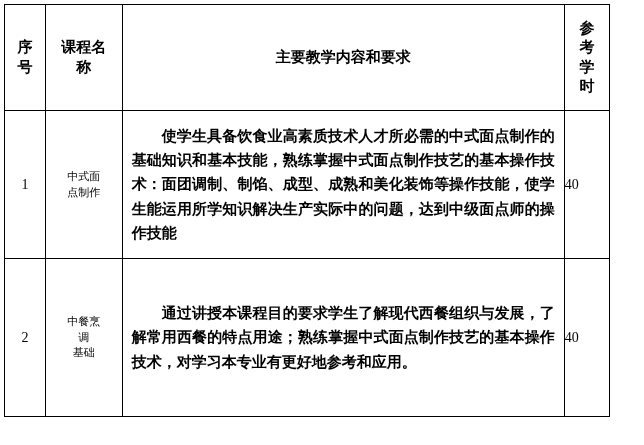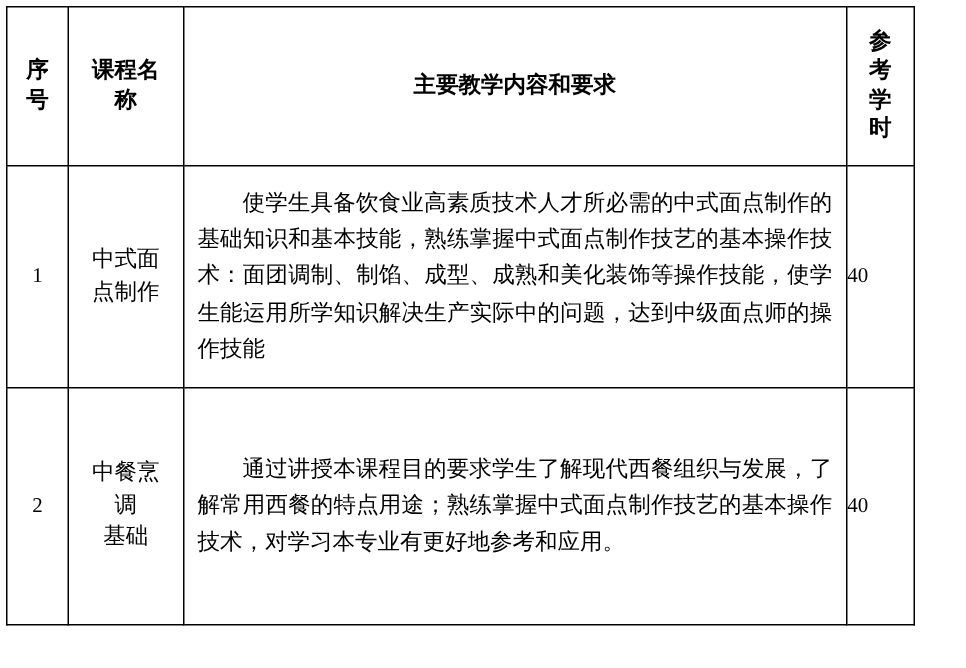--- a/index.html
+++ b/index.html
@@ -56,34 +56,35 @@
     text-align: left;
   }
   thead .row-head { height: 106px; }
 
   tbody td.seq-cell {
     text-align: center;
     font-size: 14px;
   }
   tbody td.name-cell {
     text-align: center;
-    font-size: 15px;
+    font-size: 11px;
     line-height: 1.45;
     padding: 2px 6px;
   }
   tbody td.body-cell {
     font-size: 15px;
     line-height: 1.62;
     text-align: justify;
     text-justify: inter-ideograph;
     padding: 8px 9px 8px 9px;
   }
   tbody td.body-cell p {
     margin: 0;
     text-indent: 2em;
+    font-weight: bold;
   }
   tbody td.hours-cell {
     text-align: left;
     font-size: 14px;
   }
   .row-1 { height: 148px; }
   .row-2 { height: 158px; }
 
   .stack-char {
     display: block;

